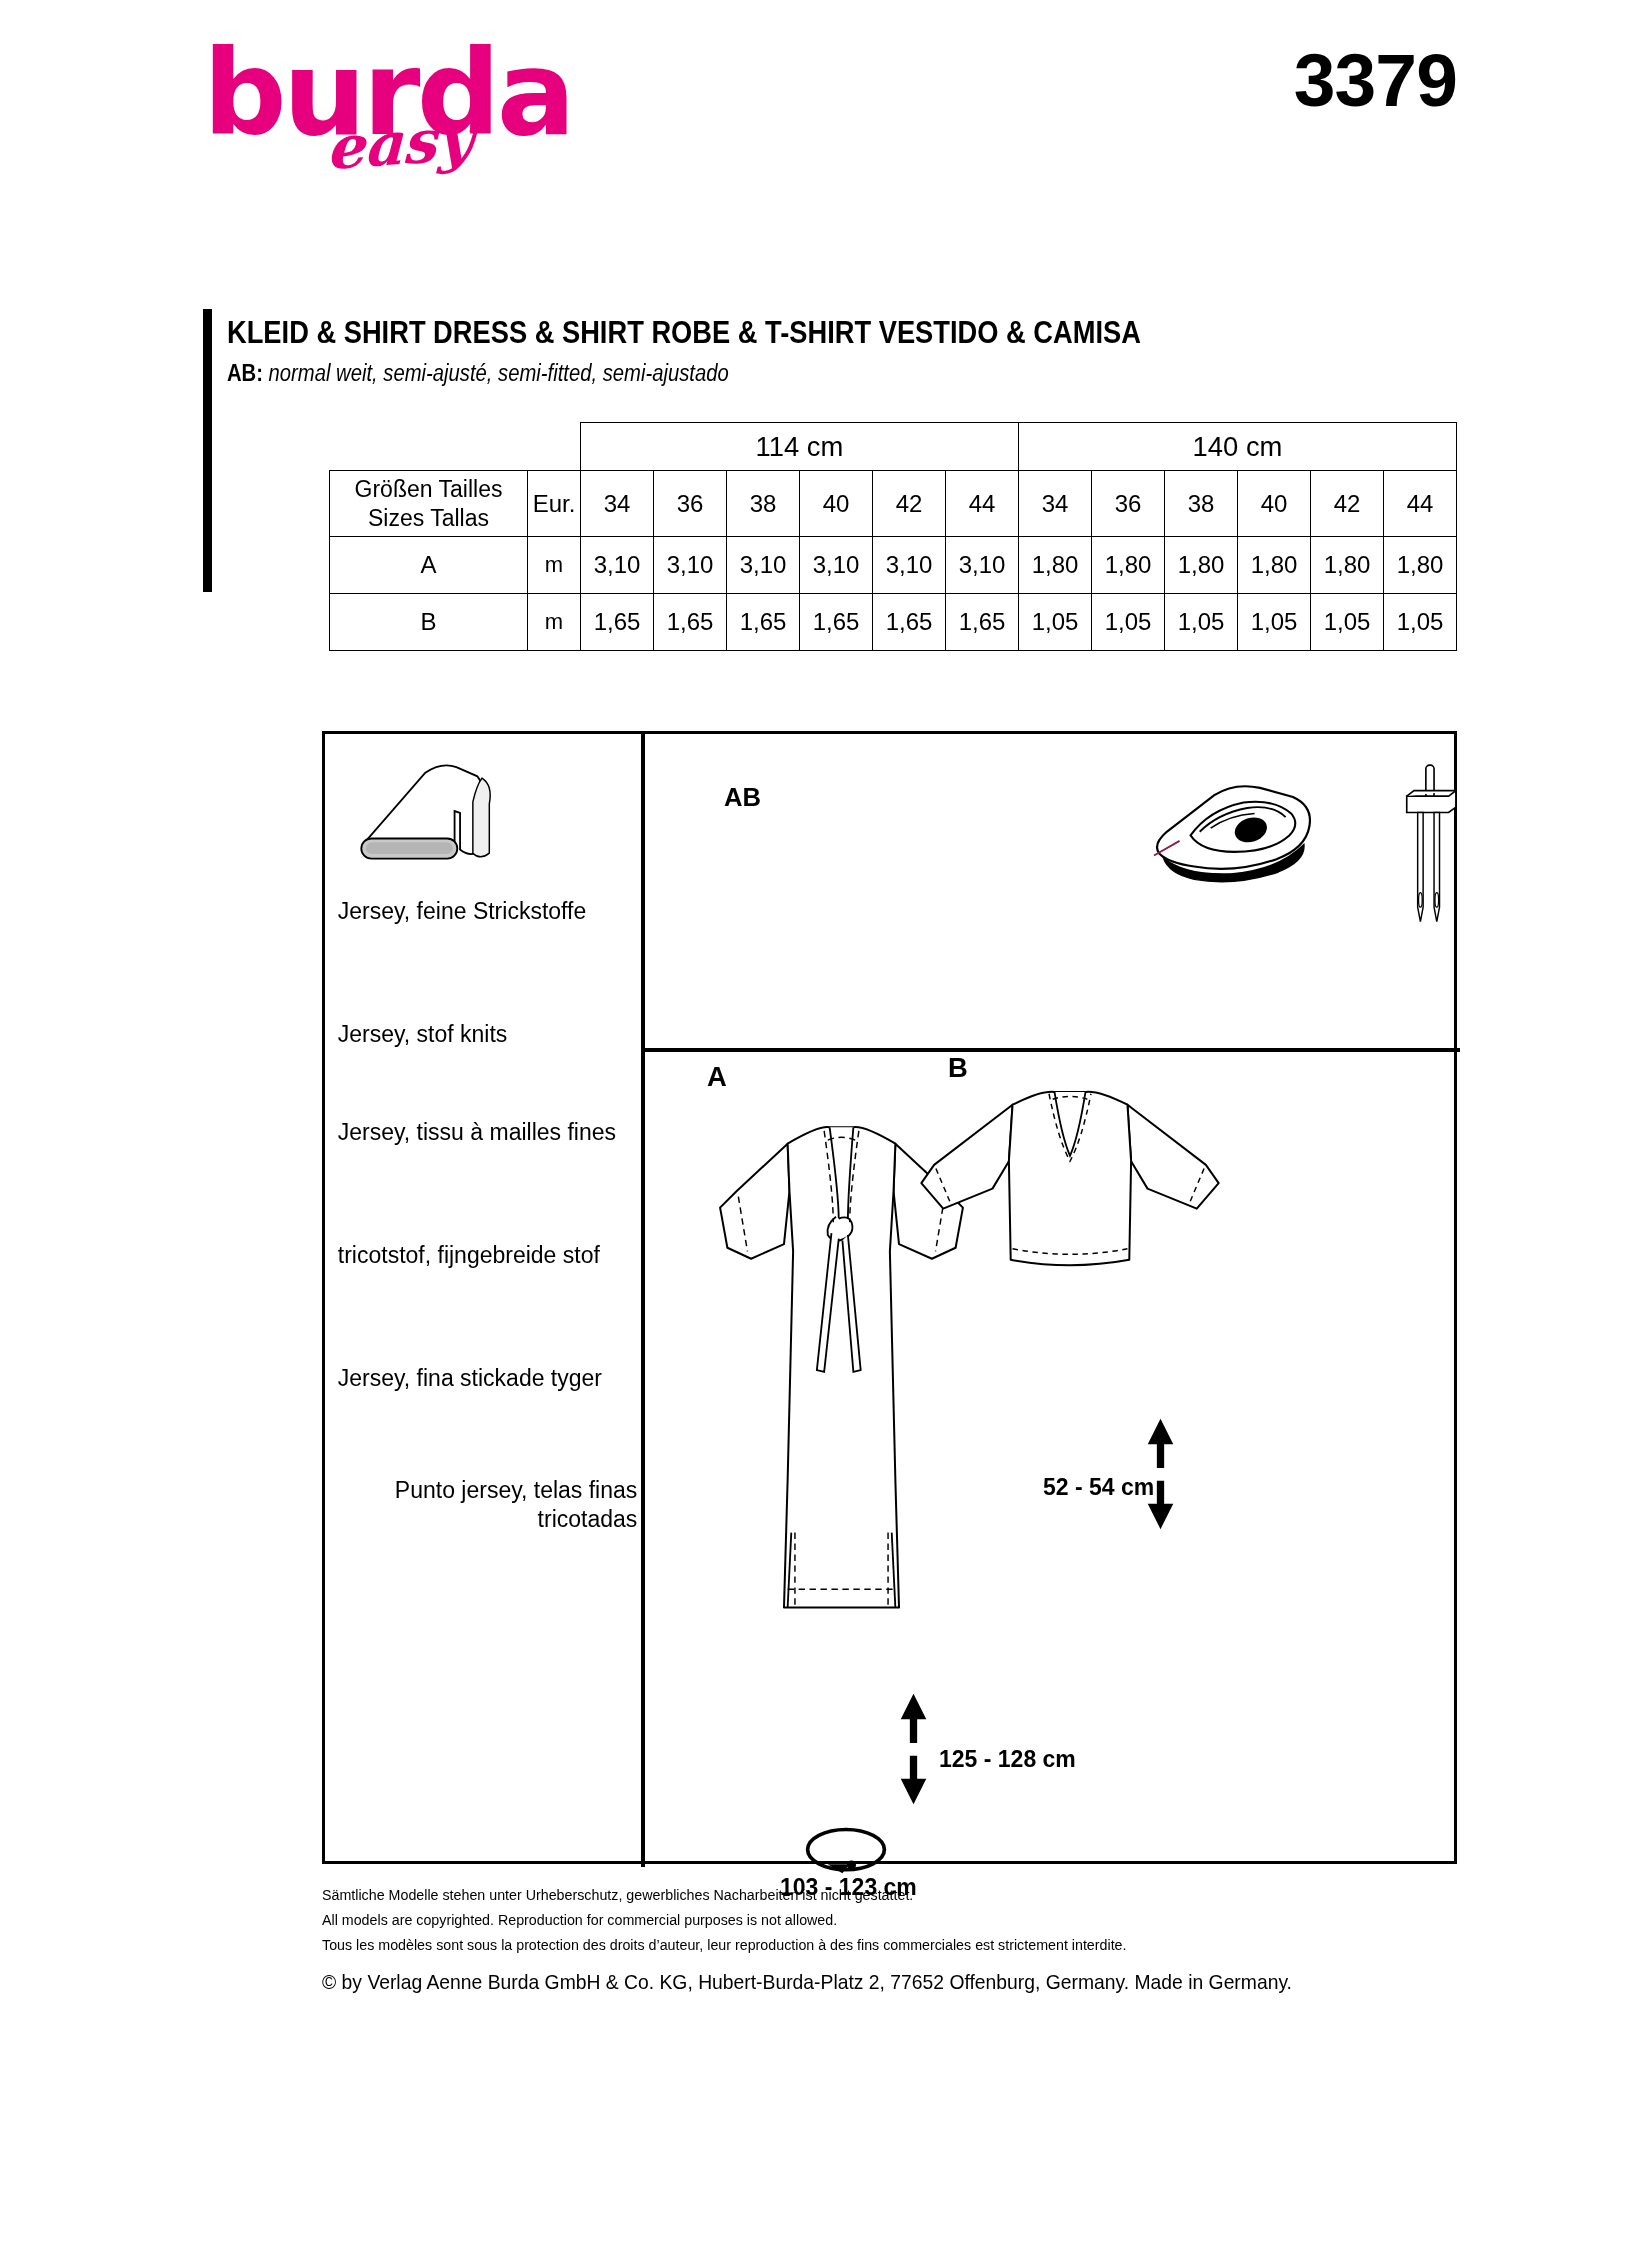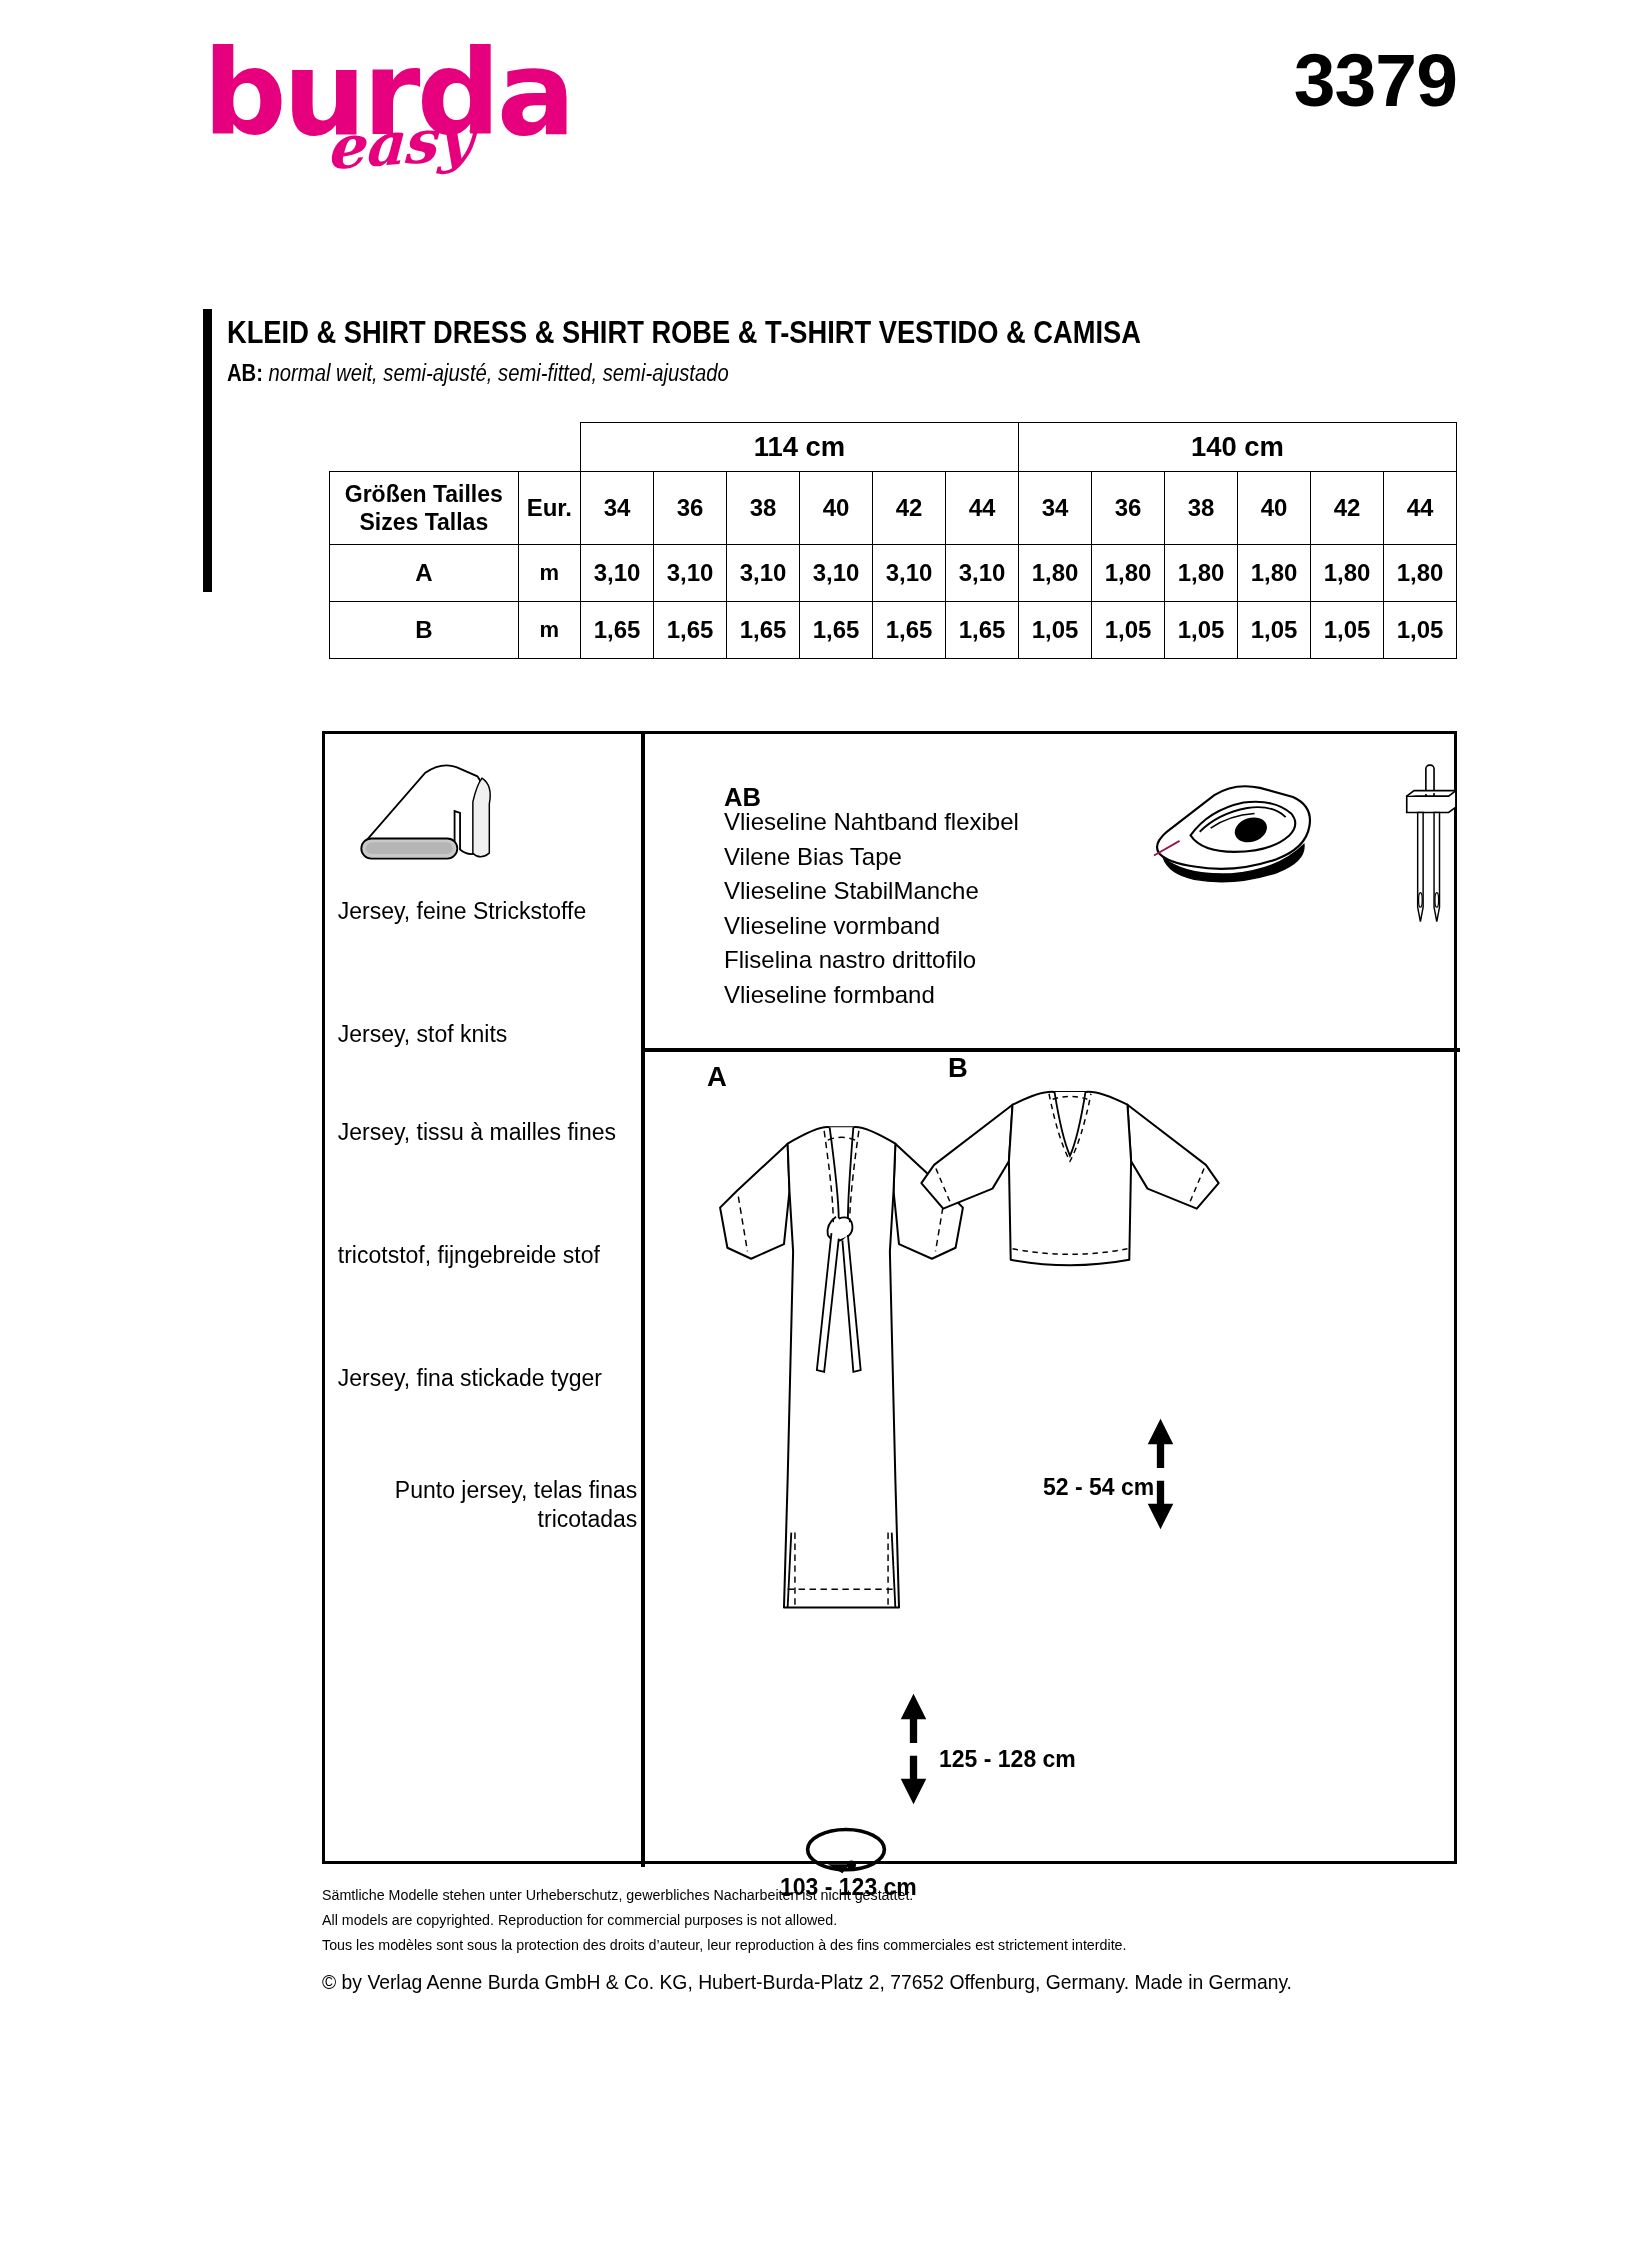--- a/index.html
+++ b/index.html
@@ -75,22 +75,22 @@
     position: absolute; left: 329px; top: 422px;
     width: 1128px;
     border-collapse: collapse;
     font-family: "Liberation Sans Narrow", "Liberation Sans", sans-serif;
     font-weight: bold;
   }
   .ftable td, .ftable th {
     border: 1.8px solid #000;
     text-align: center;
     vertical-align: middle;
-    padding: 8px;
-    font-weight: bold;
+    padding: 0;
+    font-weight: normal;
   }
   .ftable .blank { border: none; }
   .hd-width {
     font-size: 27.4px;
     height: 48px;
   }
   .hd-sizes-label {
     text-align: left;
     padding-left: 12.8px;
     font-size: 23px;
@@ -286,28 +286,20 @@
       <div class="fabric-item i0">Jersey, feine Strickstoffe</div>
       <div class="fabric-item i1">Jersey, stof knits</div>
       <div class="fabric-item i2">Jersey, tissu à mailles fines</div>
       <div class="fabric-item i3">tricotstof, fijngebreide stof</div>
       <div class="fabric-item i4">Jersey, fina stickade tyger</div>
       <div class="fabric-item i5">Punto jersey, telas finas tricotadas</div>
     </div>
 
     <div class="notions">
       <div class="notions-ab">AB</div>
-      <div class="notions-list">
-        <div>Vlieseline Nahtband flexibel</div>
-        <div>Vilene Bias Tape</div>
-        <div>Vlieseline StabilManche</div>
-        <div>Vlieseline vormband</div>
-        <div>Fliselina nastro drittofilo</div>
-        <div>Vlieseline formband</div>
-      </div>
 
       <svg class="iron-icon" viewBox="0 0 210 130">
         <path d="M18 86 Q10 76 26 62 L78 22 Q100 8 128 14 L164 24 Q186 34 182 56 Q178 80 146 92 Q100 108 56 100 Q28 96 18 86 Z" fill="#ffffff" stroke="#000" stroke-width="2.4"></path>
         <path d="M22 90 Q44 110 96 108 Q148 104 176 76 Q178 94 148 106 Q100 122 56 114 Q28 108 22 90 Z" fill="#000" stroke="#000" stroke-width="1.5"></path>
         <path d="M52 66 Q72 38 110 30 Q144 26 162 42 Q172 54 160 66 Q140 84 100 84 Q64 84 52 66 Z" fill="none" stroke="#000" stroke-width="2.2"></path>
         <path d="M62 62 Q82 42 114 36 Q142 32 156 46" fill="none" stroke="#000" stroke-width="2"></path>
         <path d="M74 58 Q94 44 122 42" fill="none" stroke="#000" stroke-width="1.8"></path>
         <ellipse cx="118" cy="60" rx="18" ry="13" transform="rotate(-18 118 60)" fill="#000"></ellipse>
         <path d="M12 88 L40 72" fill="none" stroke="#8E1B4B" stroke-width="2"></path>
       </svg>

